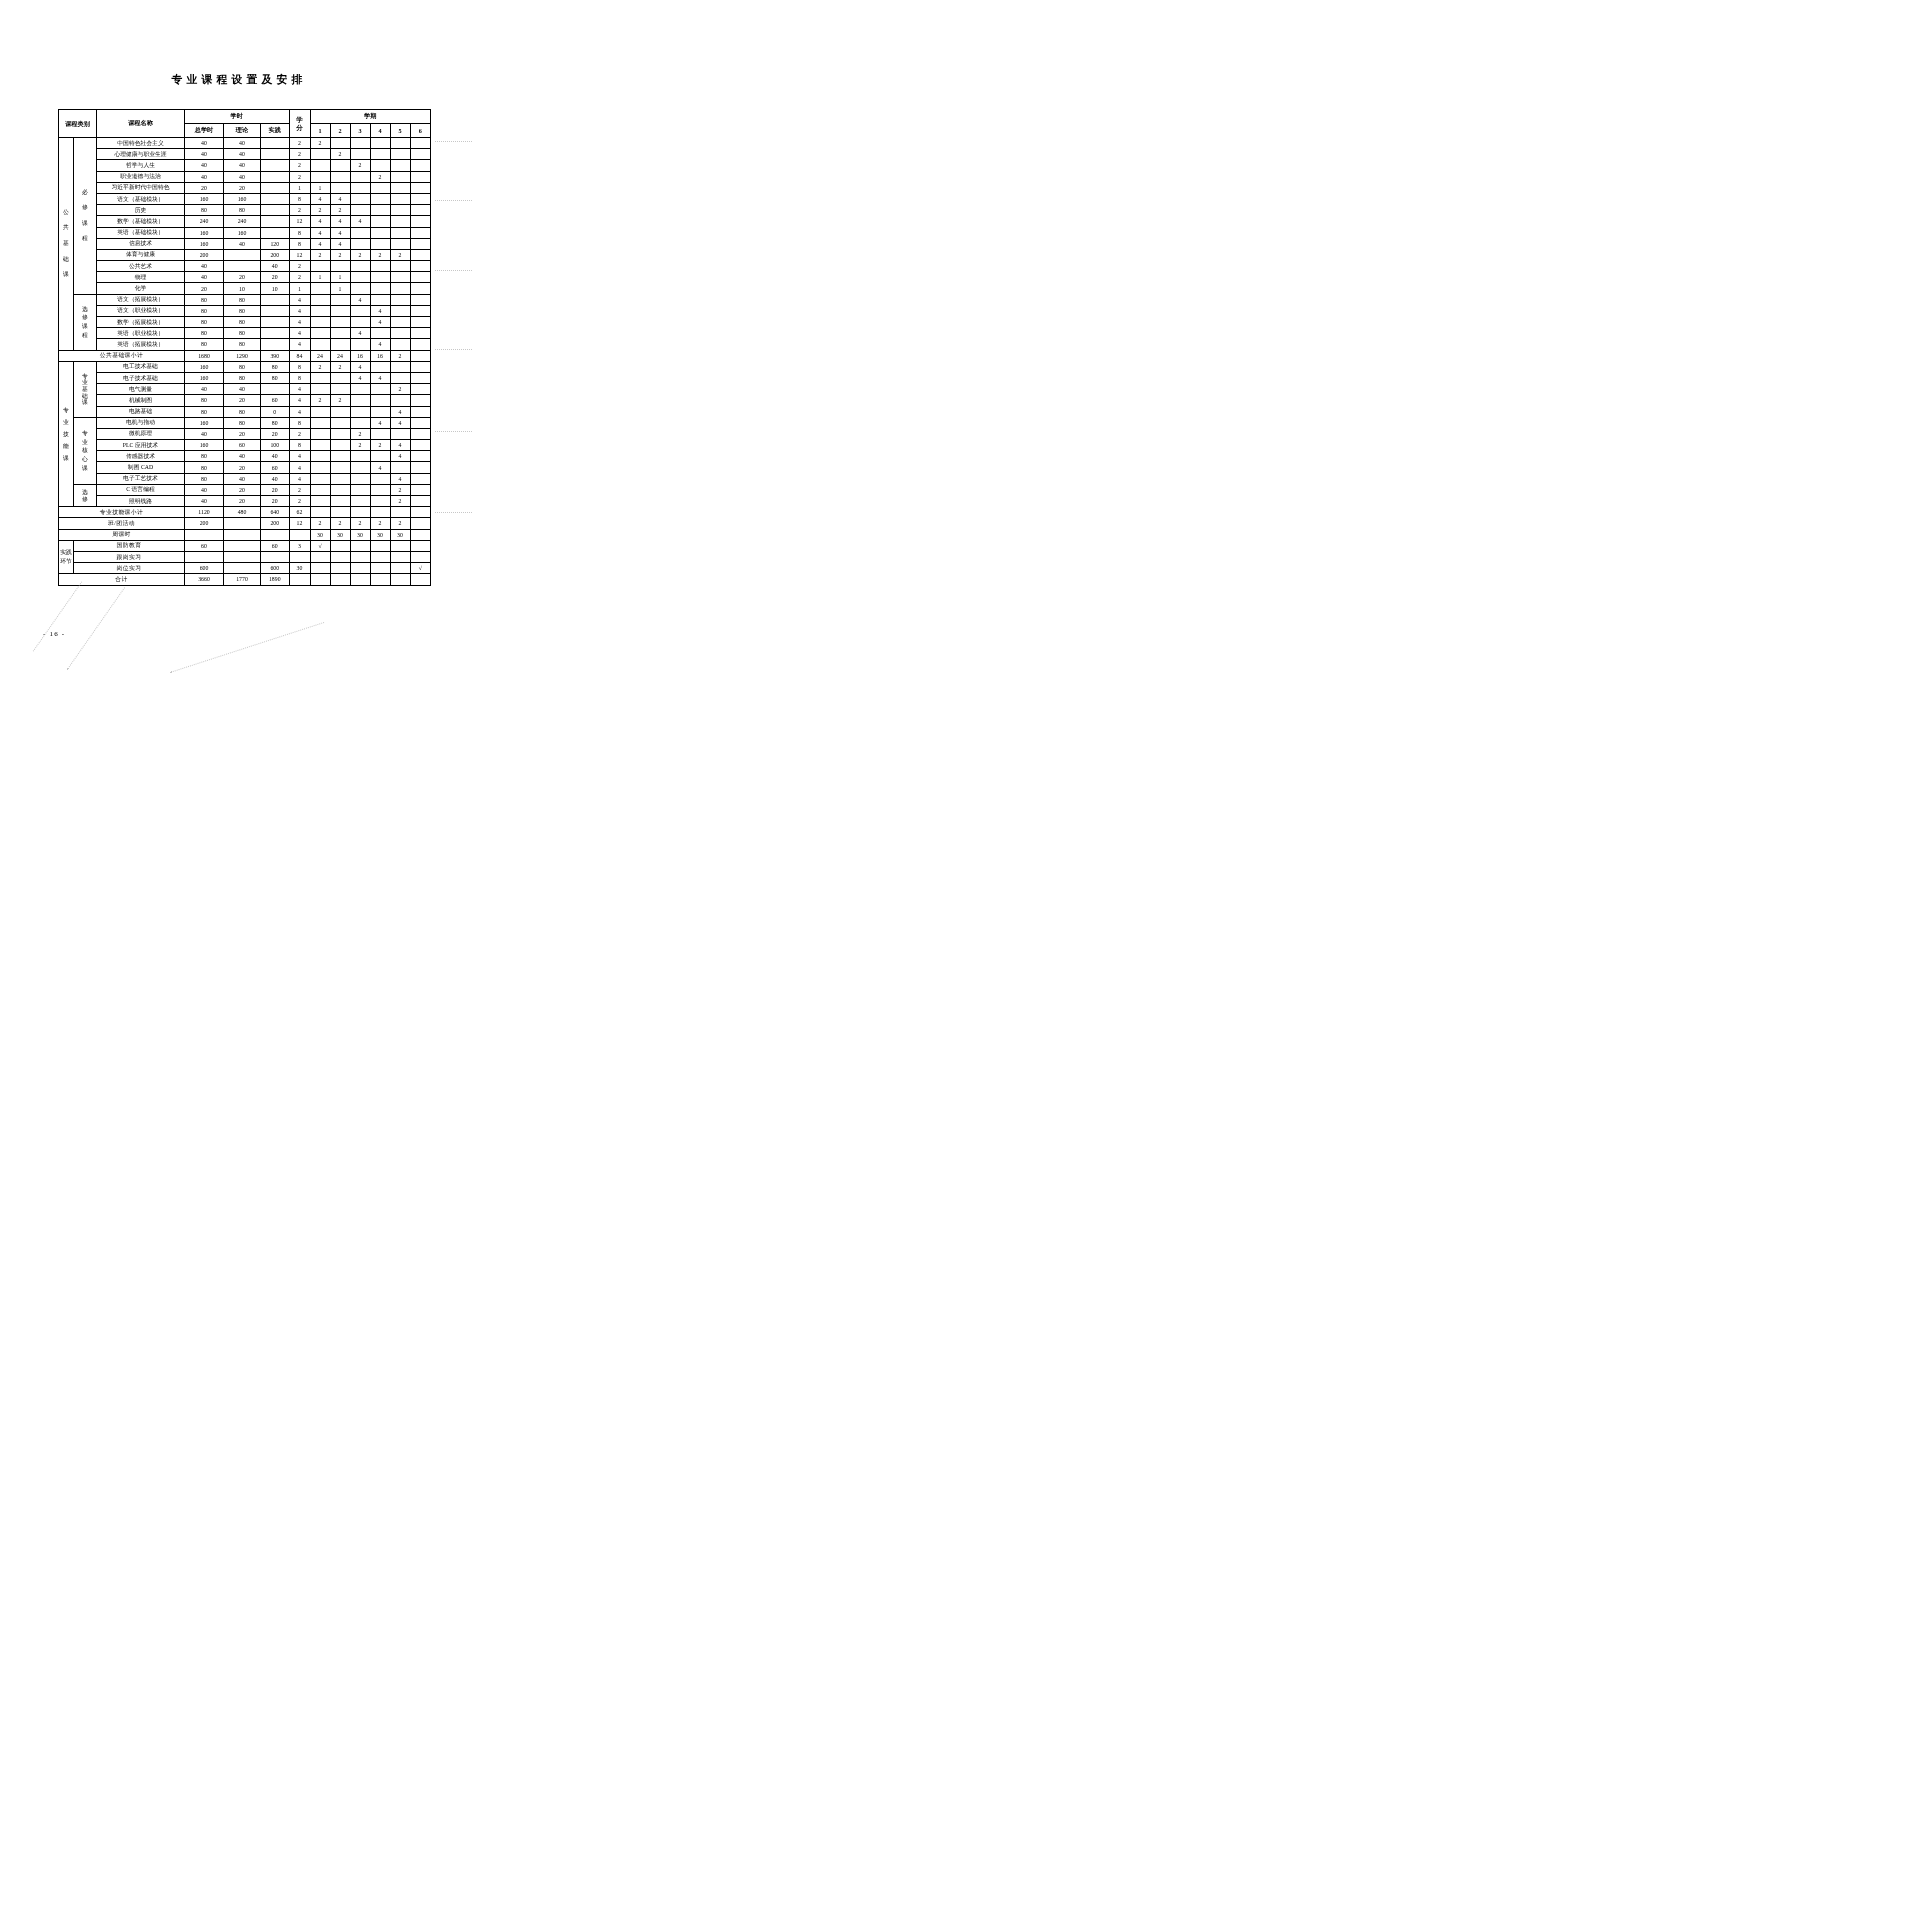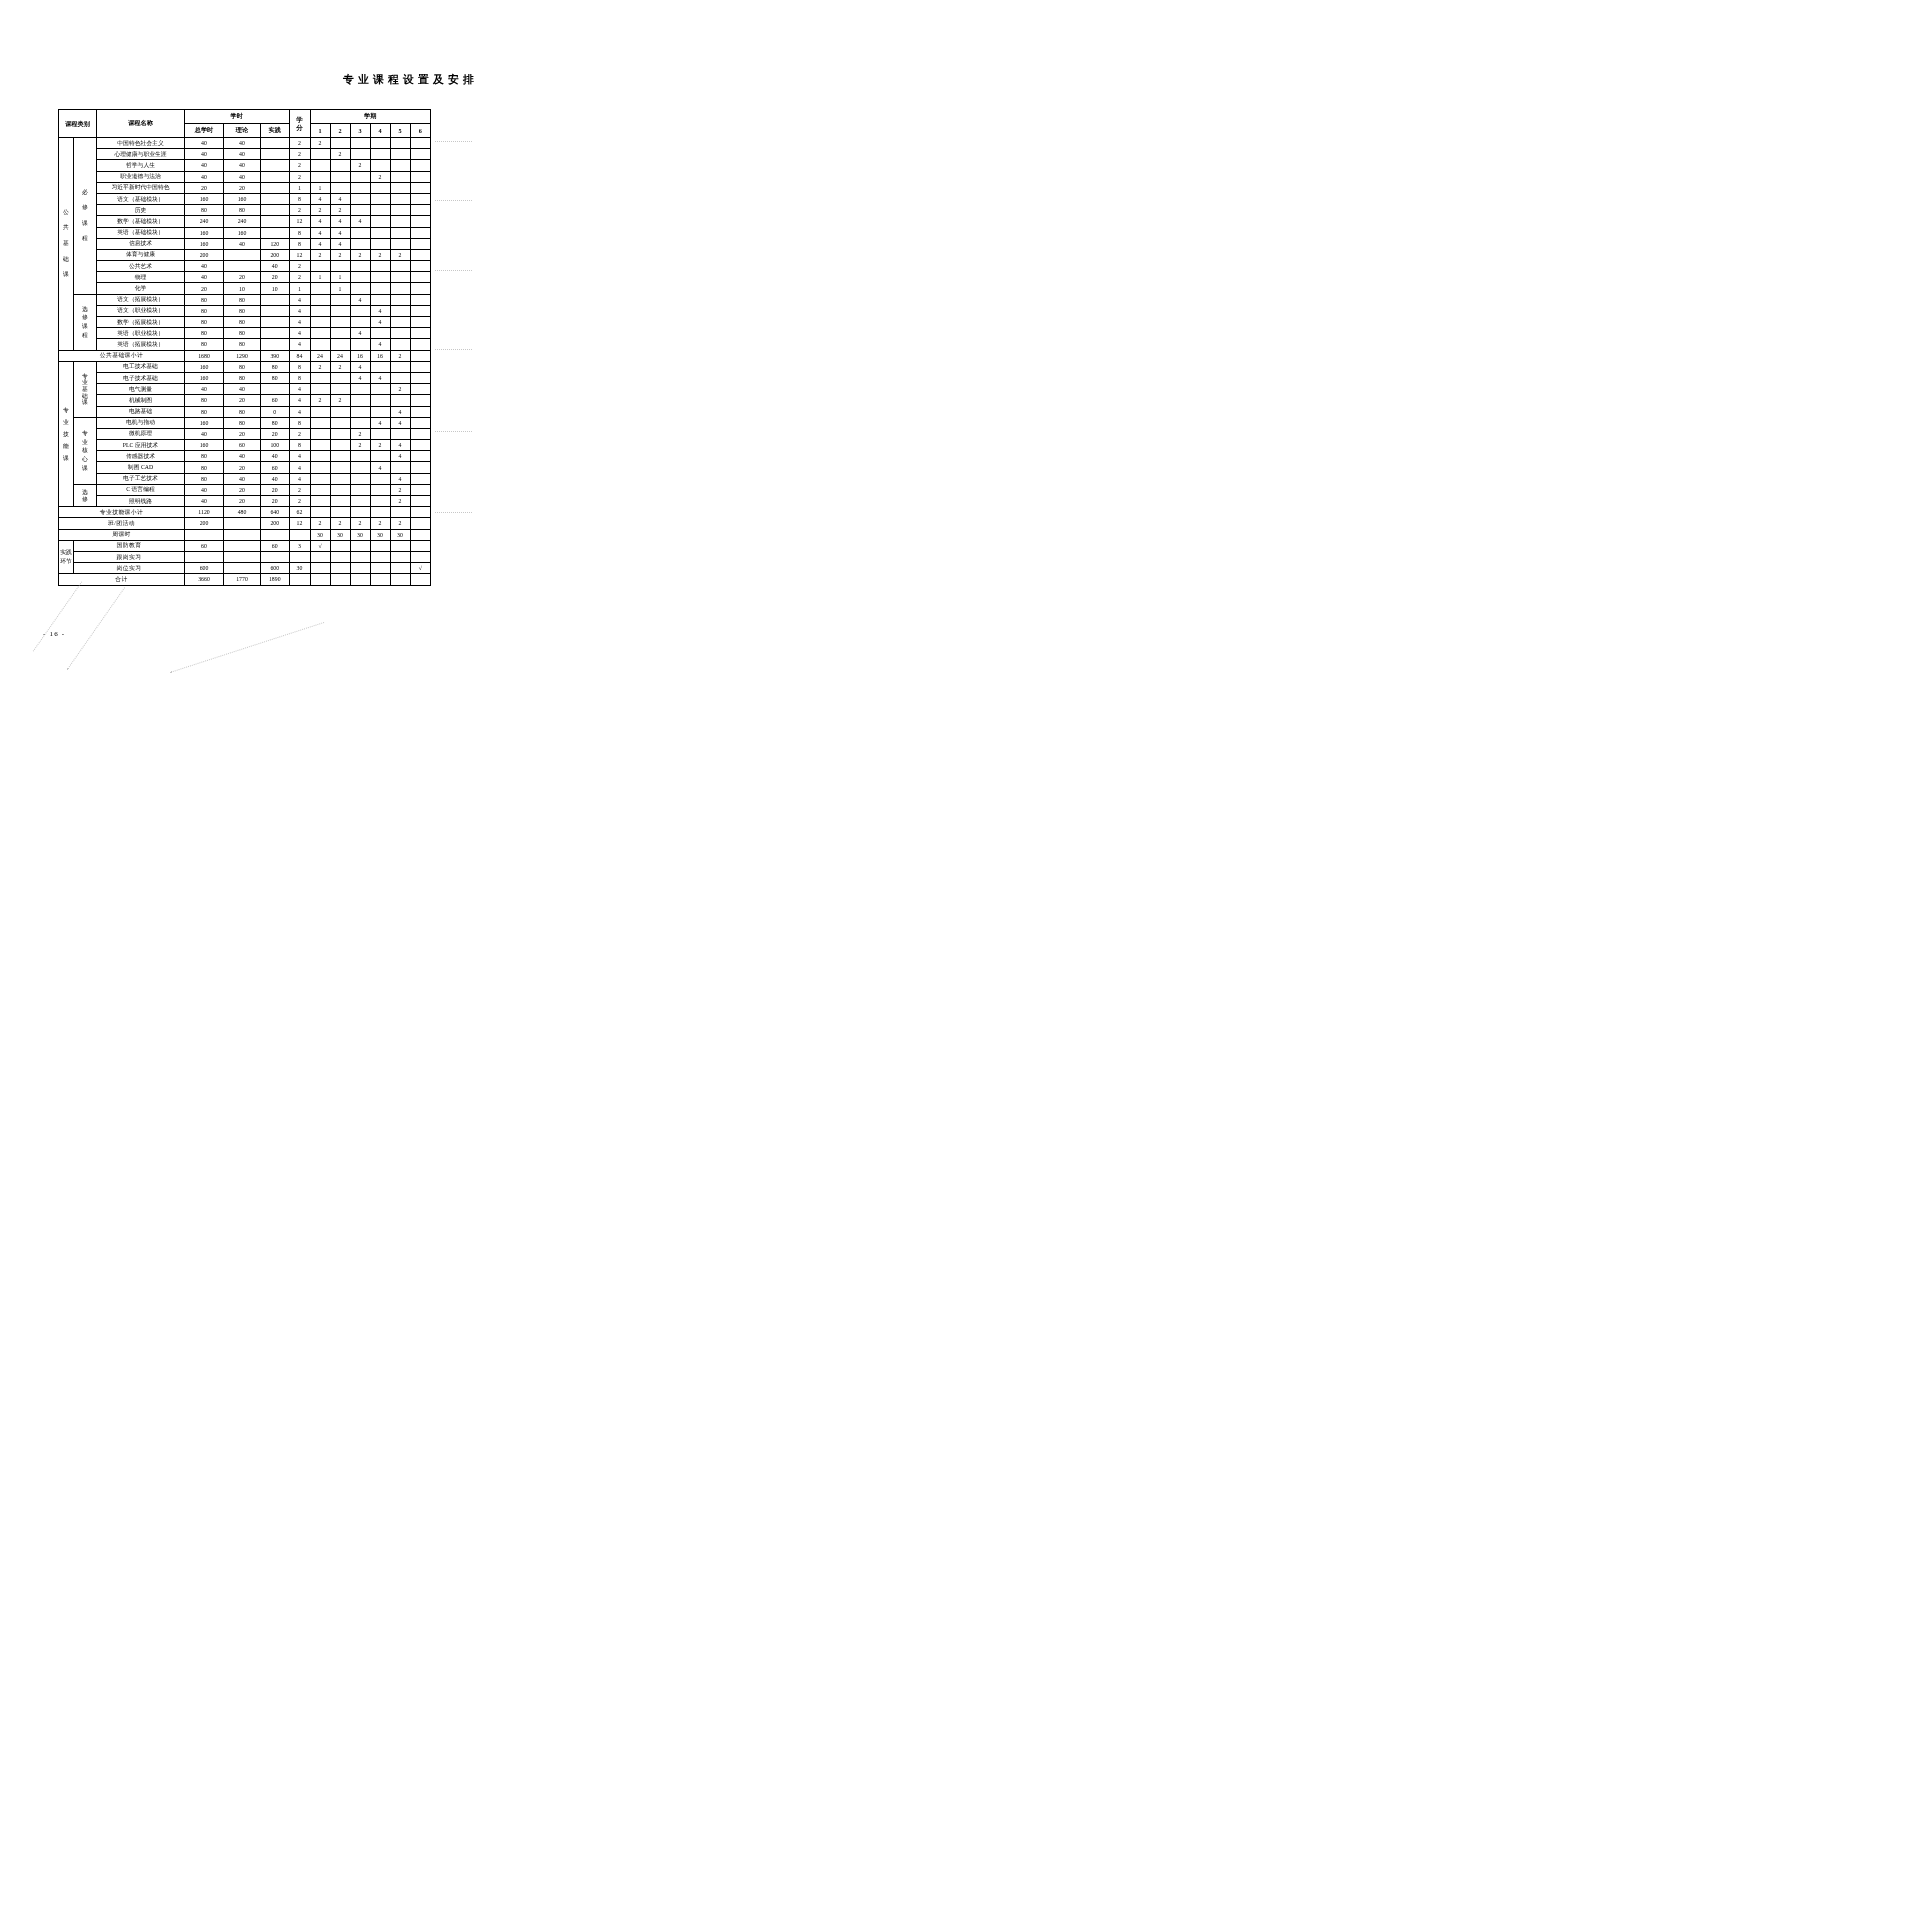--- a/index.html
+++ b/index.html
@@ -3,21 +3,21 @@
 <meta charset="utf-8">
 <style>
   html,body{margin:0;padding:0;}
   body{
     width:478px;height:676px;background:#ffffff;color:#000;
     font-family:"Liberation Serif","DejaVu Serif",serif;
     position:relative;overflow:hidden;
   }
   .doc-title{
     position:absolute;top:73px;left:0;width:100%;
-    text-align:right;font-size:10.8px;font-weight:bold;letter-spacing:4.2px;
+    text-align:center;font-size:10.8px;font-weight:bold;letter-spacing:4.2px;
   }
   table.curriculum{
     position:absolute;left:58px;top:109px;width:372px;
     border-collapse:collapse;table-layout:fixed;
     border:1.2px solid #000;
   }
   .curriculum th,.curriculum td{
     border:0.4px solid #000;
     border-top-width:0.8px;border-bottom-width:0.8px;
     text-align:center;vertical-align:middle;

